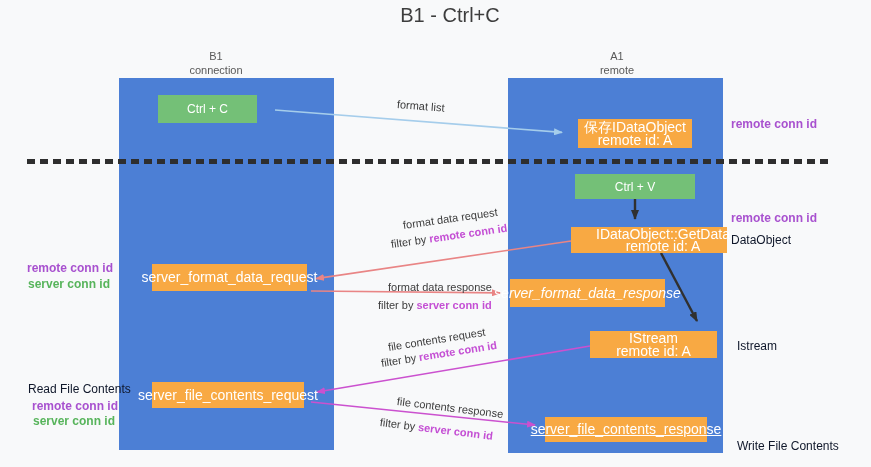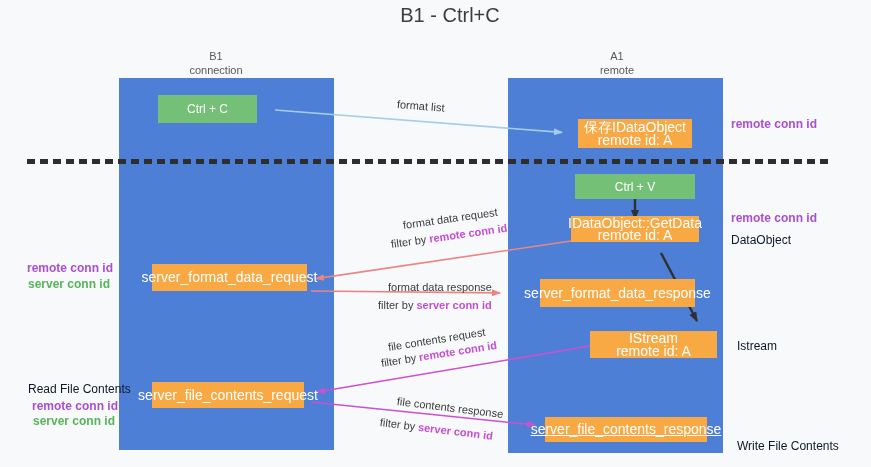--- a/index.html
+++ b/index.html
@@ -82,30 +82,30 @@
 
   <div class="abs node orange" style="left:578px;top:119px;width:114px;height:29px;">
     <div>保存IDataObject</div>
     <div>remote id: A</div>
   </div>
 
   <div class="abs node green" style="left:575px;top:174px;width:120px;height:25px;">
     <div>Ctrl + V</div>
   </div>
 
-  <div class="abs node orange" style="left:571px;top:216px;width:128px;height:26px;">
+  <div class="abs node orange" style="left:571px;top:227px;width:128px;height:26px;padding-left:28px;">
     <div>IDataObject::GetData</div>
     <div>remote id: A</div>
   </div>
 
   <div class="abs node orange" style="left:152px;top:264px;width:155px;height:27px;">
     <div>server_format_data_request</div>
   </div>
 
-  <div class="abs node orange" style="left:540px;top:279px;width:155px;height:28px;">
+  <div class="abs node orange" style="left:510px;top:279px;width:155px;height:28px;font-style:italic;">
     <div>server_format_data_response</div>
   </div>
 
   <div class="abs node orange" style="left:590px;top:331px;width:127px;height:27px;">
     <div>IStream</div>
     <div>remote id: A</div>
   </div>
 
   <div class="abs node orange" style="left:152px;top:382px;width:152px;height:26px;">
     <div>server_file_contents_request</div>

